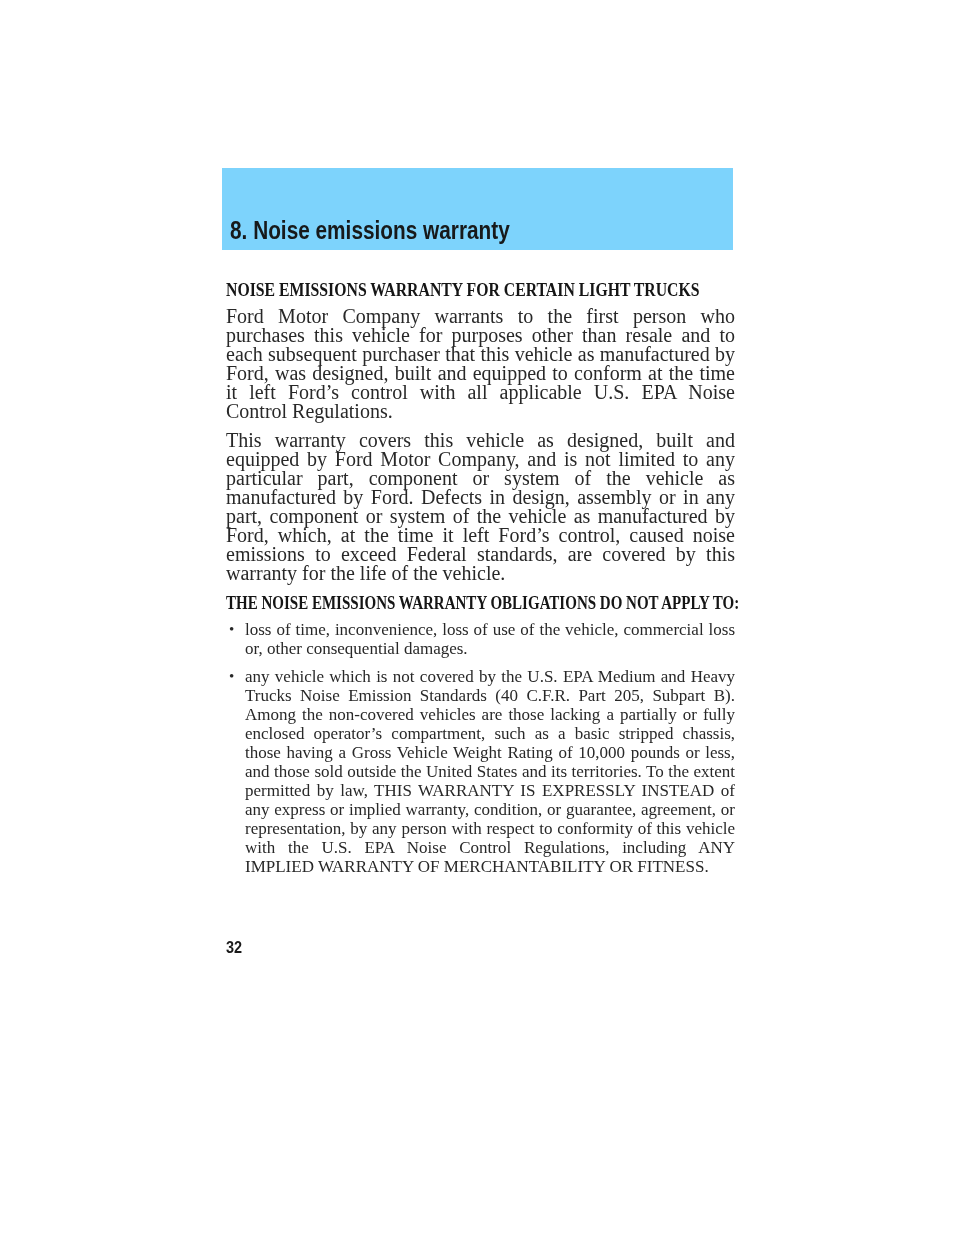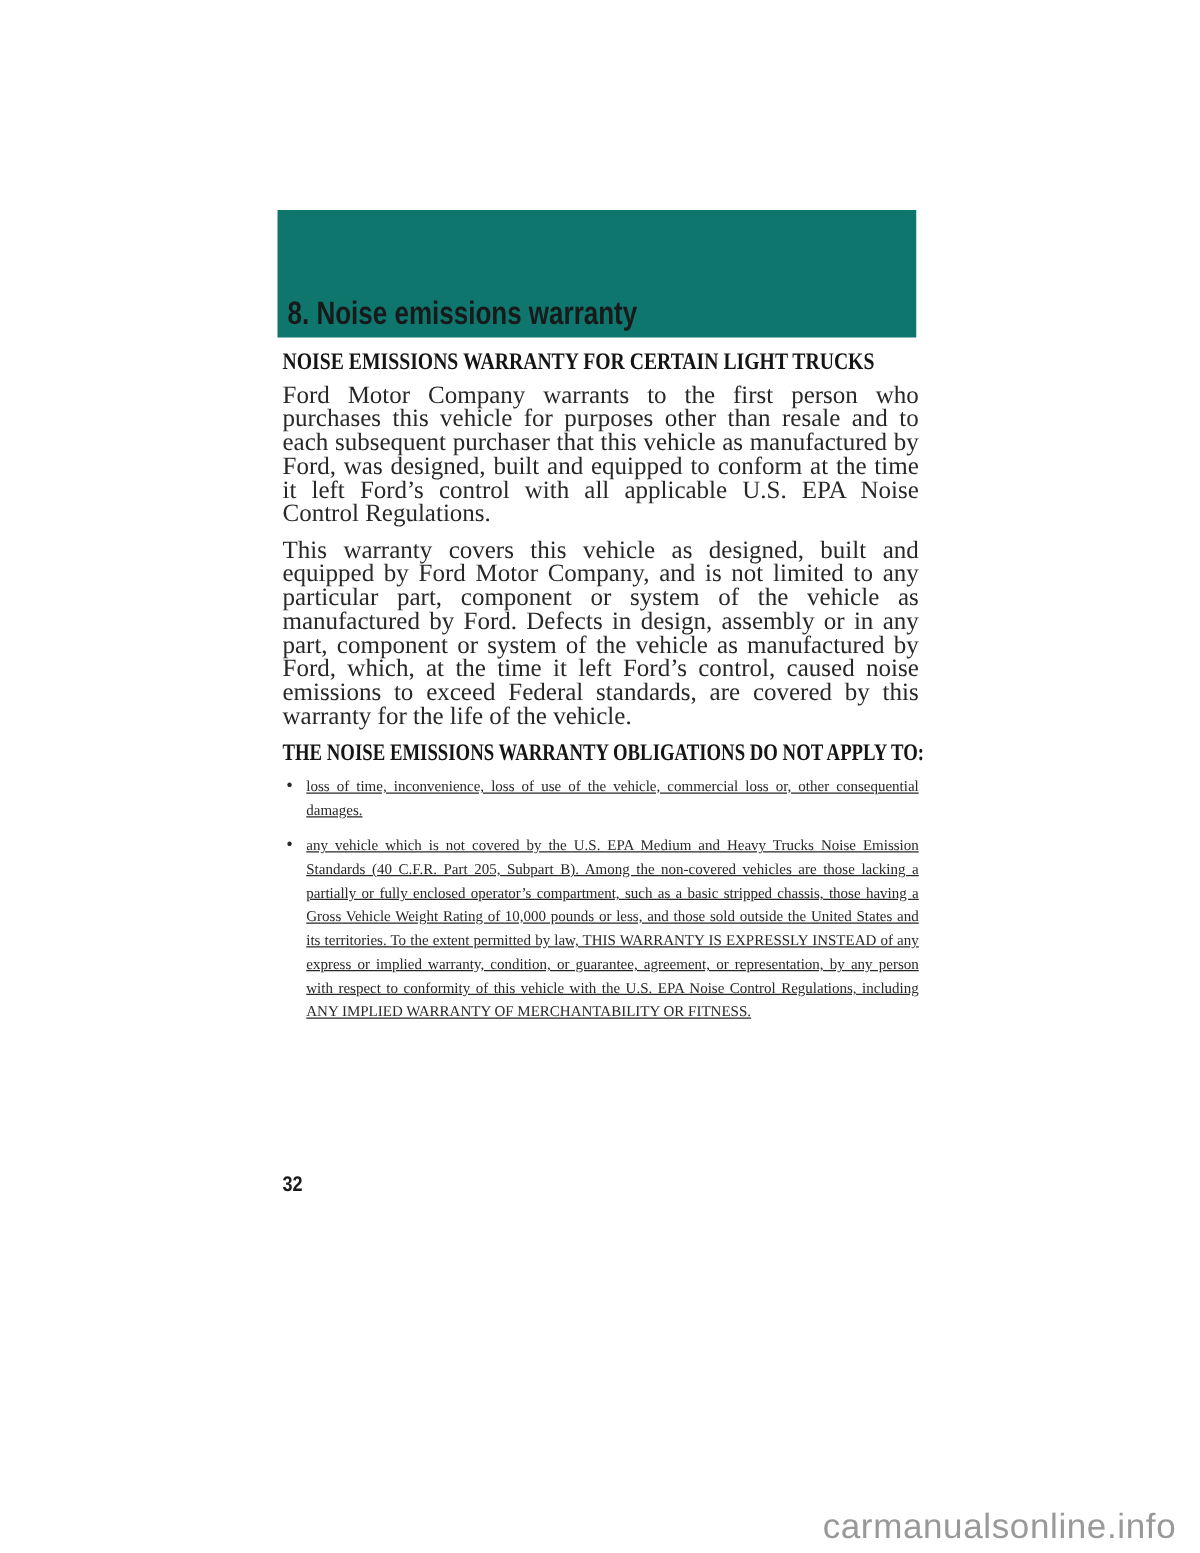--- a/index.html
+++ b/index.html
@@ -13,22 +13,22 @@
     height: 1242px;
     background: #ffffff;
     overflow: hidden;
     font-family: "Liberation Serif", serif;
   }
   .header-box {
     position: absolute;
     left: 222px;
     top: 168px;
     width: 511px;
-    height: 102px;
-    background: #0f766e;
+    height: 82px;
+    background: #7dd3fc;
     box-sizing: border-box;
     display: flex;
     align-items: flex-end;
     padding: 0 0 7px 8px;
   }
   .section-title {
     font-family: "Liberation Sans", sans-serif;
     font-weight: bold;
     font-size: 26px;
     color: #17191a;
@@ -86,24 +86,23 @@
     flex: 0 0 19px;
     width: 19px;
     box-sizing: border-box;
     padding-left: 3px;
     font-size: 15px;
     line-height: 19px;
     color: #282828;
   }
   .bullet-text {
     flex: 1;
-    font-size: 12px;
+    font-size: 17px;
     line-height: 19px;
     text-align: justify;
-    text-decoration: underline;
   }
   .page-number {
     position: absolute;
     left: 226px;
     top: 938px;
     font-family: "Liberation Sans", sans-serif;
     font-weight: bold;
     font-size: 17px;
     color: #1a1a1a;
     display: inline-block;
@@ -152,15 +151,14 @@
       <li class="bullet-item">
         <span class="bullet-dot">•</span>
         <span class="bullet-text">any vehicle which is not covered by the U.S. EPA Medium and Heavy Trucks Noise Emission Standards (40 C.F.R. Part 205, Subpart B). Among the non-covered vehicles are those lacking a partially or fully enclosed operator’s compartment, such as a basic stripped chassis, those having a Gross Vehicle Weight Rating of 10,000 pounds or less, and those sold outside the United States and its territories. To the extent permitted by law, THIS WARRANTY IS EXPRESSLY INSTEAD of any express or implied warranty, condition, or guarantee, agreement, or representation, by any person with respect to conformity of this vehicle with the U.S. EPA Noise Control Regulations, including ANY IMPLIED WARRANTY OF MERCHANTABILITY OR FITNESS.</span>
       </li>
     </ul>
 
   </div>
 
   <div class="page-number">32</div>
 
-  <div class="watermark">carmanualsonline.info</div>
 
 </div>
 
 </body></html>

